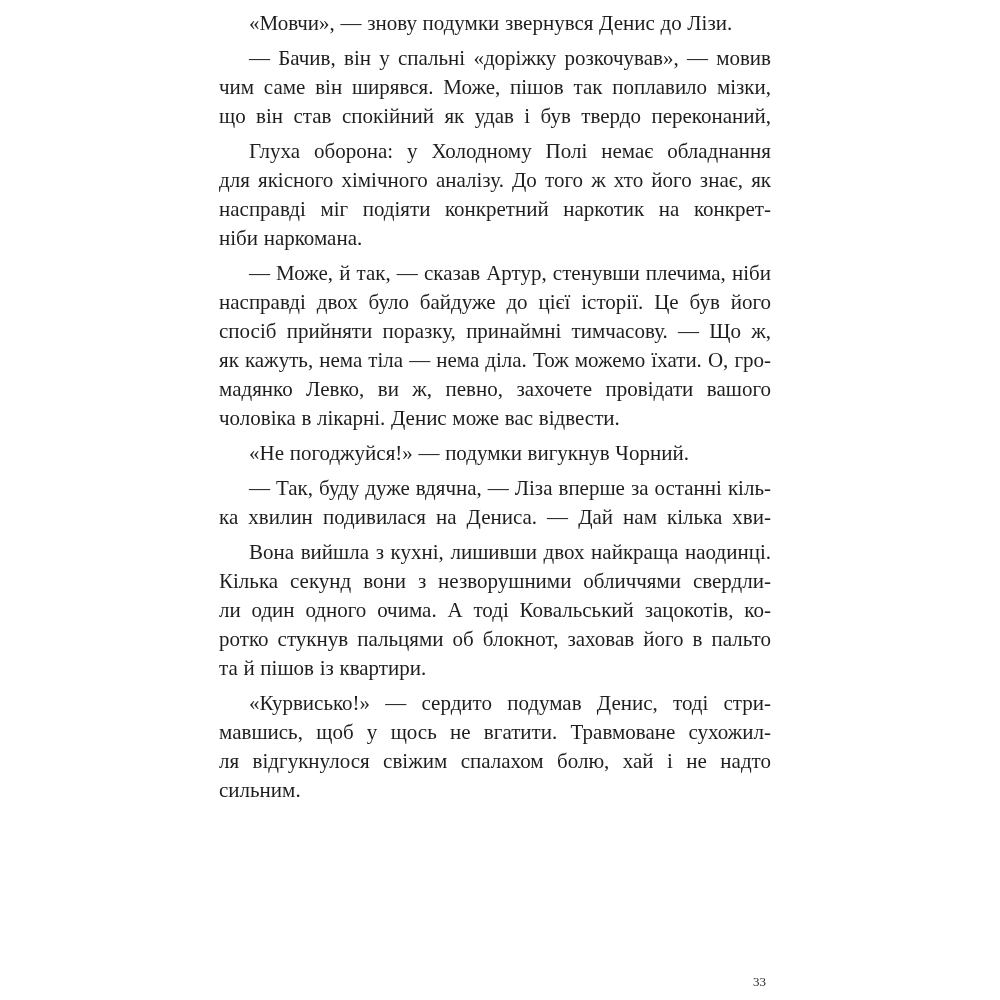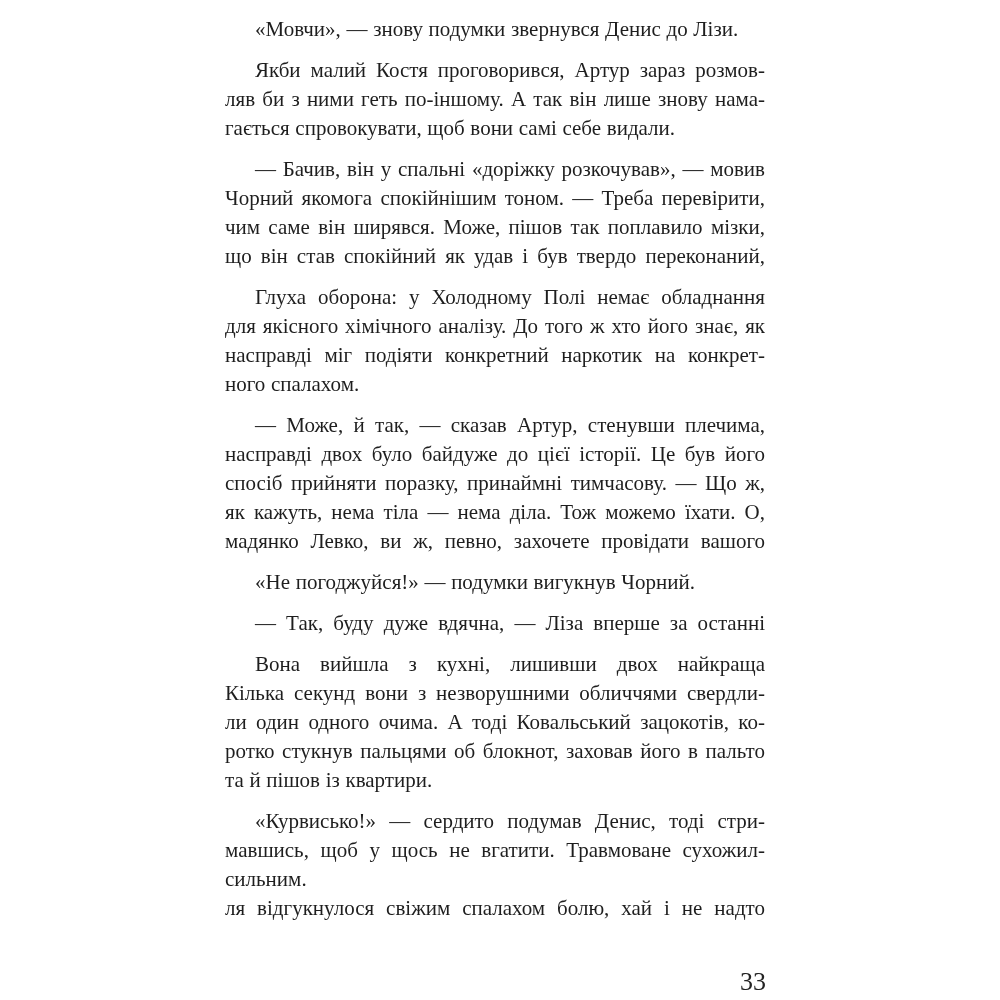--- a/index.html
+++ b/index.html
@@ -16,21 +16,21 @@
     position: absolute;
     inset: 0;
     background: #ffffff;
   }
   .text-block {
     position: absolute;
     left: 213px;
     top: 3px;
     width: 564px;
   }
-  .paragraph { margin: 12px; }
+  .paragraph { margin: 6px; }
   .line {
     font-size: 21px;
     line-height: 29px;
     height: 29px;
     overflow: hidden;
     text-align: justify;
     text-align-last: justify;
     word-spacing: 0.02em;
   }
   .line.last {
@@ -39,71 +39,67 @@
   .line.first {
     text-indent: 30px;
   }
   .folio {
     position: absolute;
     left: 213px;
     top: 969px;
     width: 564px;
     text-align: right;
     padding-right: 11px;
-    font-size: 26px;
+    font-size: 13px;
     line-height: 26px;
     color: #242424;
   }
 </style>
 </head>
 <body>
 
 <div class="book-page">
   <div class="text-block" id="text-block">
       <div class="paragraph">
         <div class="line first last">«Мовчи», — знову подумки звернувся Денис до Лізи.</div>
       </div>
       <div class="paragraph">
-        <div class="line first">Якби малий Костя проговорився, Артур зараз розмов-</div>
-        <div class="line">ляв би з ними геть по-іншому. А так він лише знову нама-</div>
-        <div class="line last">гається спровокувати, щоб вони самі себе видали.</div>
-      </div>
-      <div class="paragraph">
         <div class="line first">— Бачив, він у спальні «доріжку розкочував», — мовив</div>
-        <div class="line">Чорний якомога спокійнішим тоном. — Треба перевірити,</div>
         <div class="line">чим саме він ширявся. Може, пішов так поплавило мізки,</div>
         <div class="line">що він став спокійний як удав і був твердо переконаний,</div>
       </div>
       <div class="paragraph">
         <div class="line first">Глуха оборона: у Холодному Полі немає обладнання</div>
         <div class="line">для якісного хімічного аналізу. До того ж хто його знає, як</div>
         <div class="line">насправді міг подіяти конкретний наркотик на конкрет-</div>
-        <div class="line last">ного спалахом.</div>
+        <div class="line last">ніби наркомана.</div>
       </div>
       <div class="paragraph">
         <div class="line first">— Може, й так, — сказав Артур, стенувши плечима, ніби</div>
         <div class="line">насправді двох було байдуже до цієї історії. Це був його</div>
         <div class="line">спосіб прийняти поразку, принаймні тимчасову. — Що ж,</div>
         <div class="line">як кажуть, нема тіла — нема діла. Тож можемо їхати. О, гро-</div>
         <div class="line">мадянко Левко, ви ж, певно, захочете провідати вашого</div>
+        <div class="line last">чоловіка в лікарні. Денис може вас відвести.</div>
       </div>
       <div class="paragraph">
         <div class="line first last">«Не погоджуйся!» — подумки вигукнув Чорний.</div>
       </div>
       <div class="paragraph">
         <div class="line first">— Так, буду дуже вдячна, — Ліза вперше за останні кіль-</div>
+        <div class="line">ка хвилин подивилася на Дениса. — Дай нам кілька хви-</div>
       </div>
       <div class="paragraph">
         <div class="line first">Вона вийшла з кухні, лишивши двох найкраща наодинці.</div>
         <div class="line">Кілька секунд вони з незворушними обличчями свердли-</div>
         <div class="line">ли один одного очима. А тоді Ковальський зацокотів, ко-</div>
         <div class="line">ротко стукнув пальцями об блокнот, заховав його в пальто</div>
         <div class="line last">та й пішов із квартири.</div>
       </div>
       <div class="paragraph">
         <div class="line first">«Курвисько!» — сердито подумав Денис, тоді стри-</div>
         <div class="line">мавшись, щоб у щось не вгатити. Травмоване сухожил-</div>
+        <div class="line">ля відгукнулося свіжим спалахом болю, хай і не надто</div>
         <div class="line last">сильним.</div>
-        <div class="line">ля відгукнулося свіжим спалахом болю, хай і не надто</div>
       </div>
     </div>
   <div class="folio">33</div>
 </div>
 
 </body></html>

